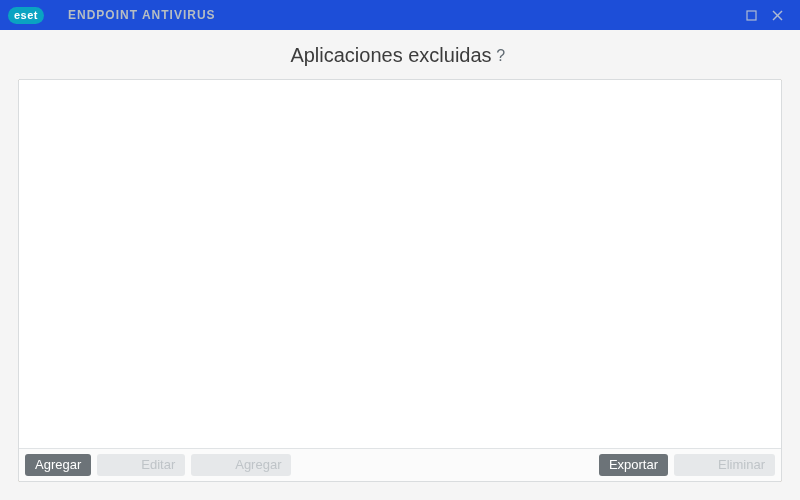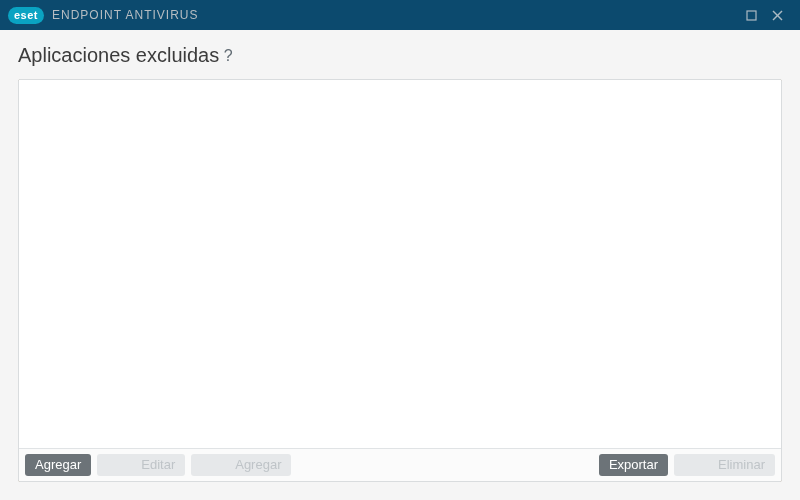--- a/index.html
+++ b/index.html
@@ -5,42 +5,42 @@
     * { margin: 0; padding: 0; box-sizing: border-box; }
     body {
       width: 800px;
       height: 500px;
       font-family: "Segoe UI", Arial, sans-serif;
       background: #f5f5f5;
       overflow: hidden;
     }
     .titlebar {
       height: 30px;
-      background: #0c4a6e;
+      background: #1d4ed8;
       display: flex;
       align-items: center;
       padding: 0 10px 0 8px;
       color: #fff;
     }
     .brand-badge {
       background: #0aa3c2;
       color: #fff;
       font-weight: 700;
       font-size: 11px;
       padding: 2px 6px;
       border-radius: 9px;
       letter-spacing: 0.5px;
       line-height: 13px;
     }
     .product-name {
       color: #b6bdc2;
       font-size: 12px;
       letter-spacing: 1px;
-      margin-left: 8px;
-      font-weight: 400;
+      margin-left: 24px;
+      font-weight: 700;
     }
     .titlebar-spacer { flex: 1; }
     .win-btn {
       width: 26px;
       height: 30px;
       display: flex;
       align-items: center;
       justify-content: center;
       cursor: pointer;
       opacity: 0.85;
@@ -49,21 +49,21 @@
 
     .content {
       padding: 14px 18px 0 18px;
       height: 470px;
       display: flex;
       flex-direction: column;
     }
     .header-row {
       display: flex;
       align-items: center;
-      justify-content: flex-start;
+      justify-content: center;
       margin-bottom: 12px;
     }
     .page-title {
       font-size: 20px;
       color: #3c3c3c;
       font-weight: 400;
     }
     .help-link {
       color: #616b73;
       font-size: 16px;

